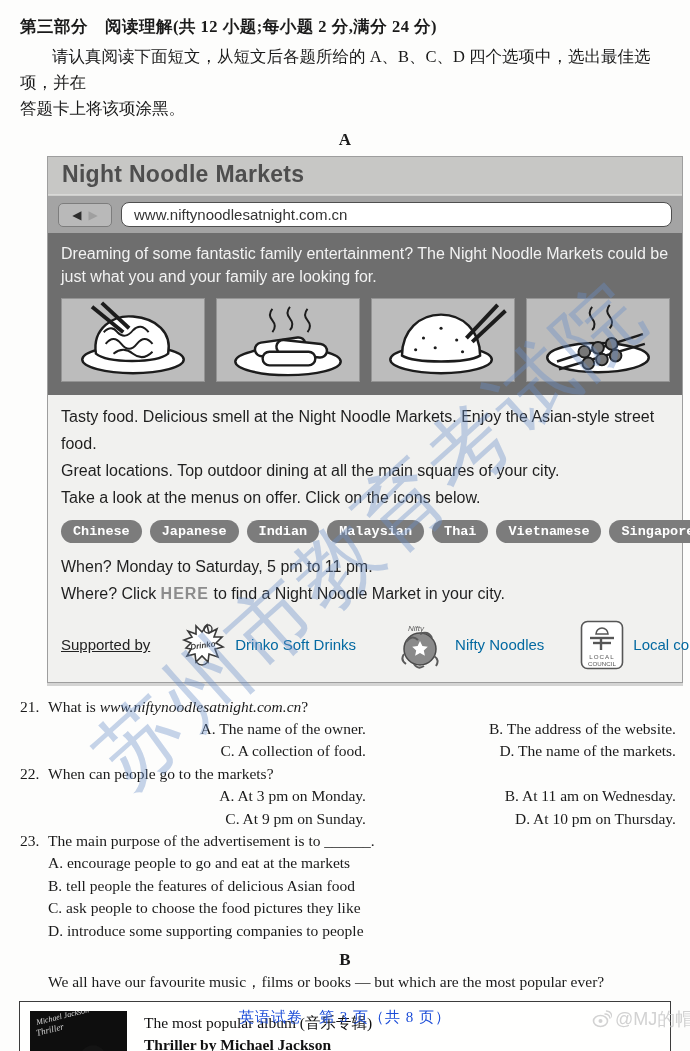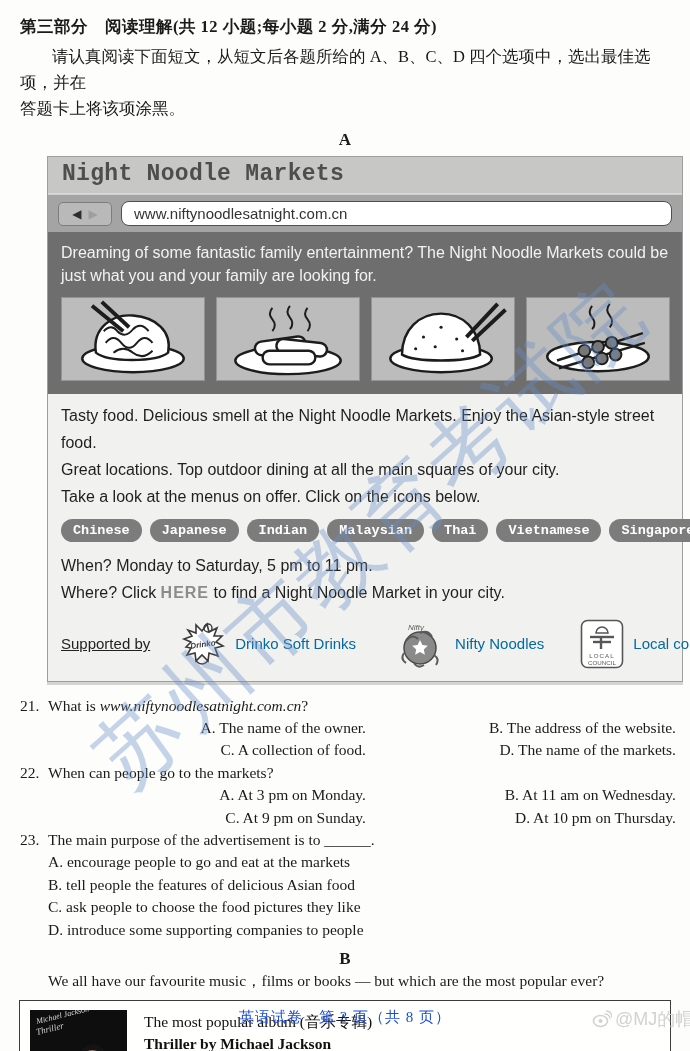--- a/index.html
+++ b/index.html
@@ -34,21 +34,21 @@
   
   .ad {
     width: 636px;
     margin: 6px 0 0 47px;
     border: 1px solid #9e9e9e;
     background: #f1f1ef;
     box-shadow: 0 3px 0 rgba(150,150,150,.4);
     font-family: "Liberation Sans", sans-serif;
   }
   .ad-titlebar { background:#c7c7c5; padding:4px 14px 6px; border-bottom:1px solid #d9d9d7; }
-  .ad-title { font-weight:bold; font-size:23px; color:#4e4e4e; letter-spacing:.3px;font-family:Liberation Mono, monospace; }
+  .ad-title { font-weight:bold; font-size:23px; color:#4e4e4e; letter-spacing:.3px; }
   .browser-bar {
     background:#a4a4a4; padding:6px 10px; display:flex; gap:9px; align-items:center;
     border-top:1px solid #cfcfcd;
   }
   .nav-group {
     background:#b9b9b9; border:1px solid #7d7d7d; border-radius:5px;
     width:54px; height:24px; display:flex; align-items:center; justify-content:center; gap:7px;
     flex:none;
   }
   .back-glyph { color:#2d2d2d; font-size:12px; line-height:1; }

